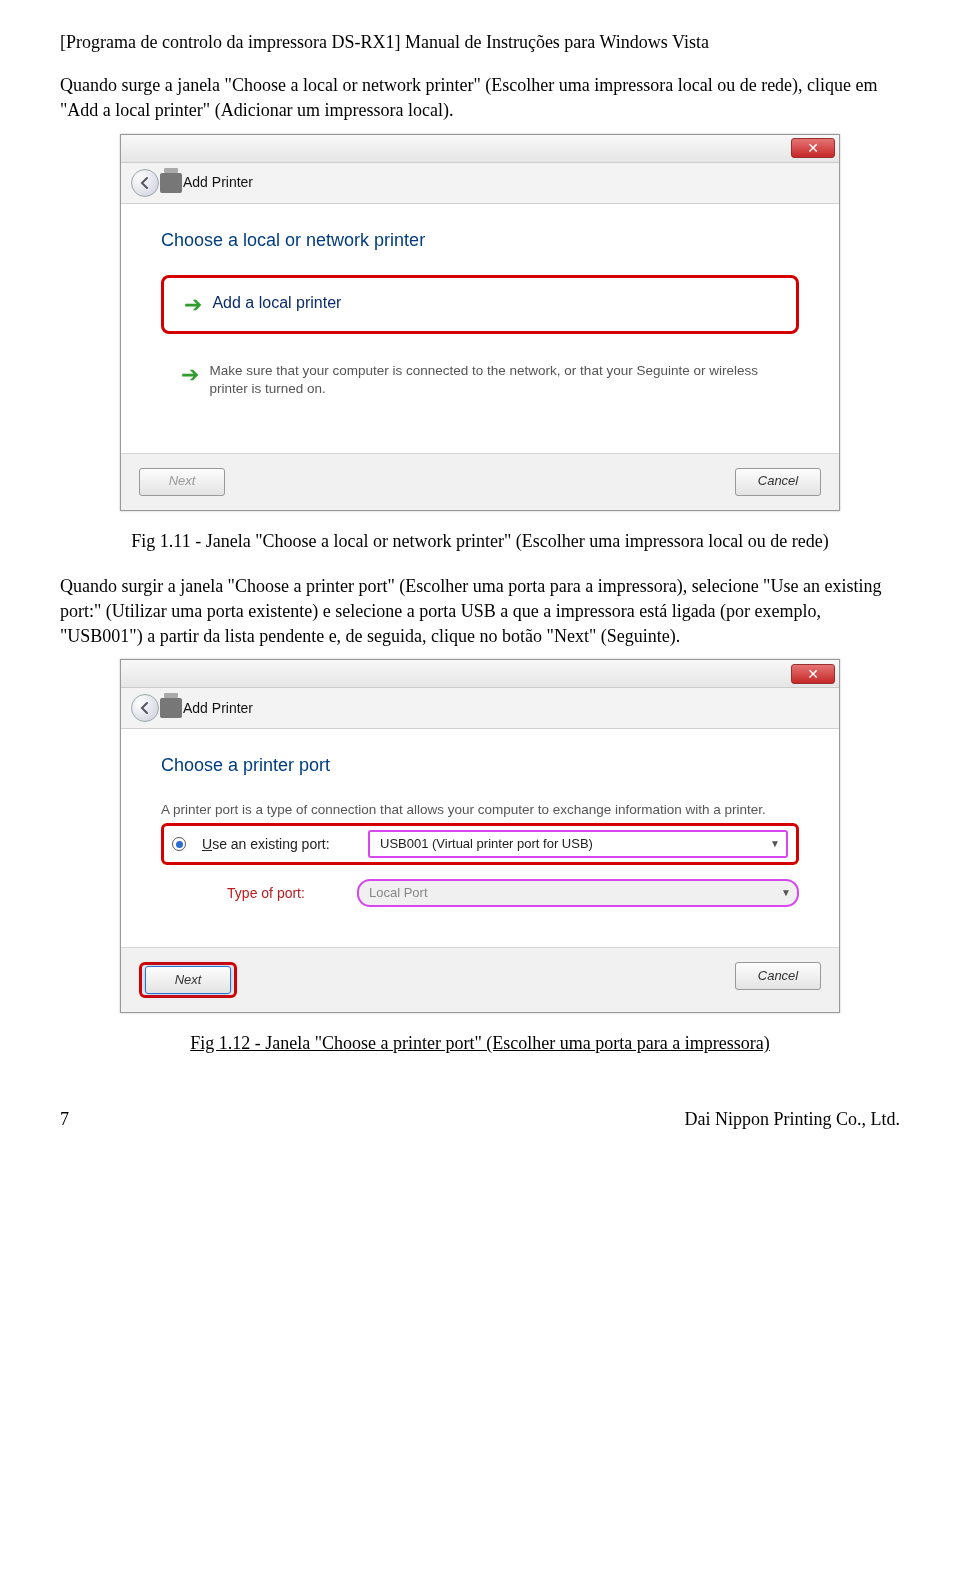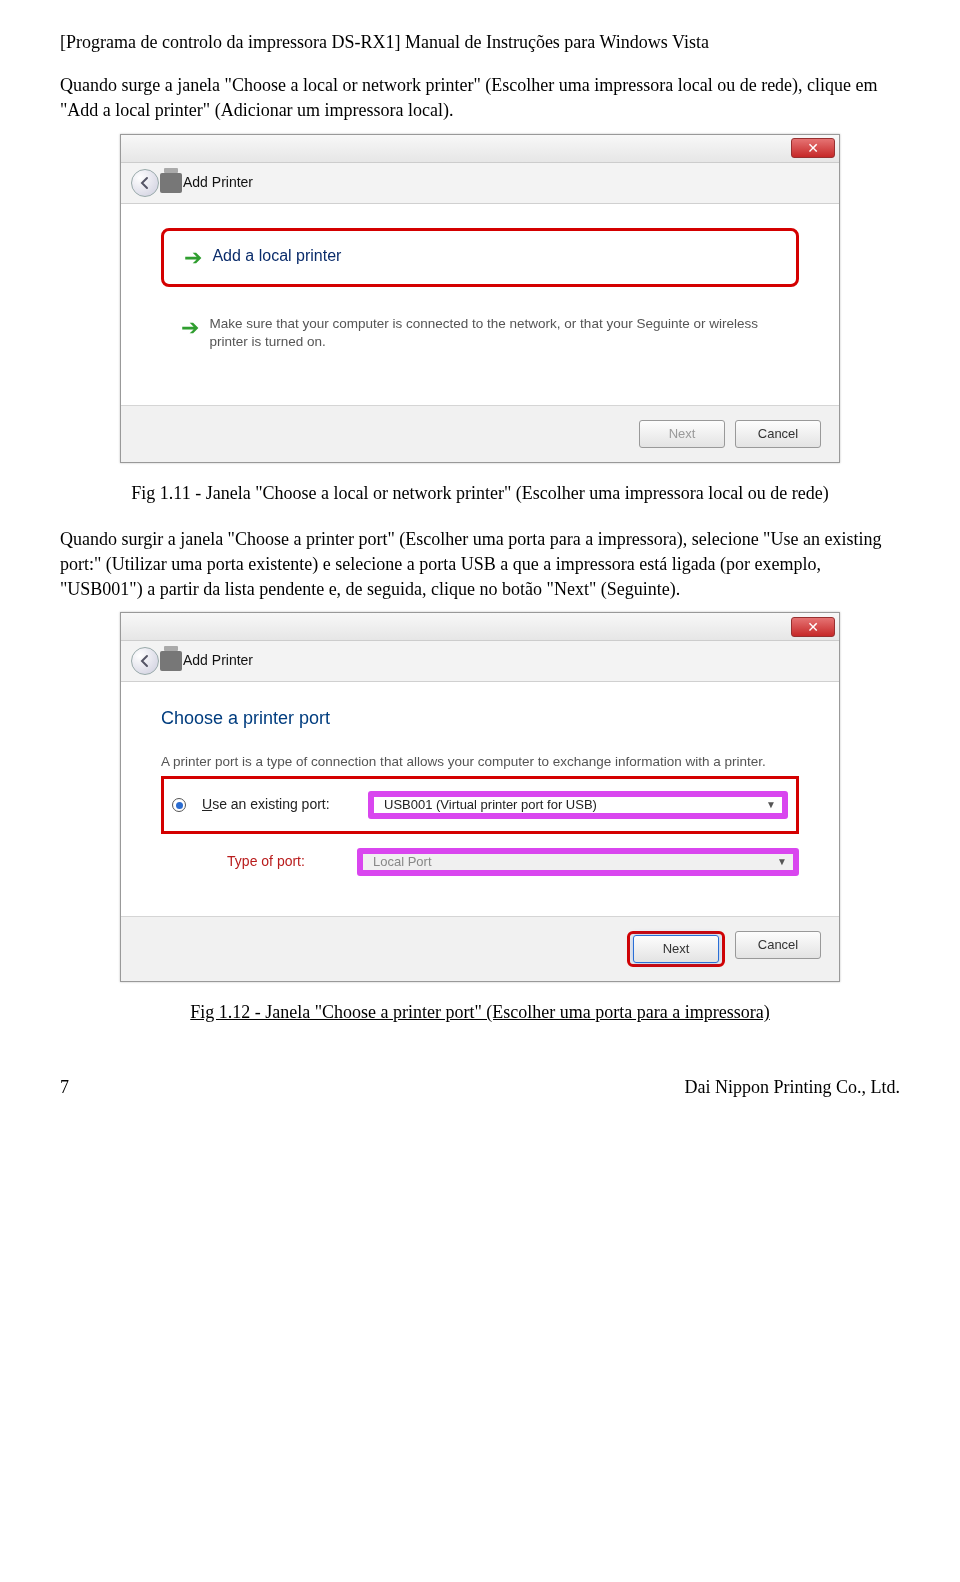--- a/index.html
+++ b/index.html
@@ -103,25 +103,26 @@
     font-weight: 500;
     margin-bottom: 3px;
   }
   .opt-desc {
     color: #555;
     font-size: 13.5px;
     line-height: 1.35;
   }
   .dialog-footer {
     display: flex;
-    justify-content: flex-end;
+    justify-content: space-between;
     gap: 10px;
     padding: 14px 18px;
     border-top: 1px solid #d5d5d5;
     background: #f1f1f1;
+    font-style: italic;
   }
   .wbtn {
     min-width: 86px;
     height: 28px;
     border: 1px solid #999;
     background: linear-gradient(#fdfdfd,#e3e3e3);
     border-radius: 3px;
     font-size: 13px;
     color: #333;
     display: flex; align-items: center; justify-content: center;
@@ -137,30 +138,30 @@
   .caption { text-align: center; margin: 4px 0 20px; }
   .caption.underline span { text-decoration: underline; }
 
   .port-desc { color:#555; font-size:13.5px; margin-bottom:4px; }
   .port-row { display:flex; align-items:center; gap:16px; margin-bottom:14px; }
   .radio { width:14px; height:14px; border-radius:50%; border:1px solid #555; display:inline-flex; align-items:center; justify-content:center; }
   .radio.selected::after { content:""; width:7px; height:7px; background:#2b6cd0; border-radius:50%; }
   .port-label { font-size:14px; color:#222; min-width:150px; }
   .port-label .ul { text-decoration: underline; }
   .dropdown {
-    flex:1; height:28px; border:6px solid #d946ef; border-radius:3px;
+    flex:1; height:28px; border:2px solid #d946ef; border-radius:3px;
     background:#fff; display:flex; align-items:center; padding:0 26px 0 10px;
     position:relative; font-size:13px; color:#222;
   }
-  .dropdown.disabled { background:#f0f0f0; color:#888; }
+  .dropdown.disabled { background:#f0f0f0; color:#888;border-radius:13px; }
   .dropdown .dd-arrow {
     position:absolute; right:6px; top:50%; transform:translateY(-50%);
     font-size:10px; color:#555;
   }
-  .row-hl { border:3px solid #d40000; border-radius:0; padding:12px 8px;justify-content:space-between; }
+  .row-hl { border:3px solid #d40000; border-radius:6px; padding:4px 8px;justify-content:space-between; }
 
   .page-footer {
     display:flex; justify-content:space-between;
     margin-top: 50px;
     font-size:18px;
   }
 </style>
 </head>
 <body>
 
@@ -175,20 +176,21 @@
   <div class="dialog-toolbar">
     <div class="nav-back">
       <svg width="14" height="14" viewBox="0 0 14 14">
           <path d="M9 2 L4 7 L9 12" stroke="#556" stroke-width="2" fill="none" stroke-linecap="round"></path>
         </svg>
     </div>
     <div class="printer-icon-sm"></div>
     <div class="toolbar-label">Add Printer</div>
   </div>
   <div class="dialog-body">
+    <div class="dialog-heading">Choose a local or network printer</div>
 
     <div class="option highlighted">
       <div class="opt-row">
         <div class="arrow-green">➔</div>
         <div>
           <div class="opt-title">Add a local printer</div>
         </div>
       </div>
     </div>
 

